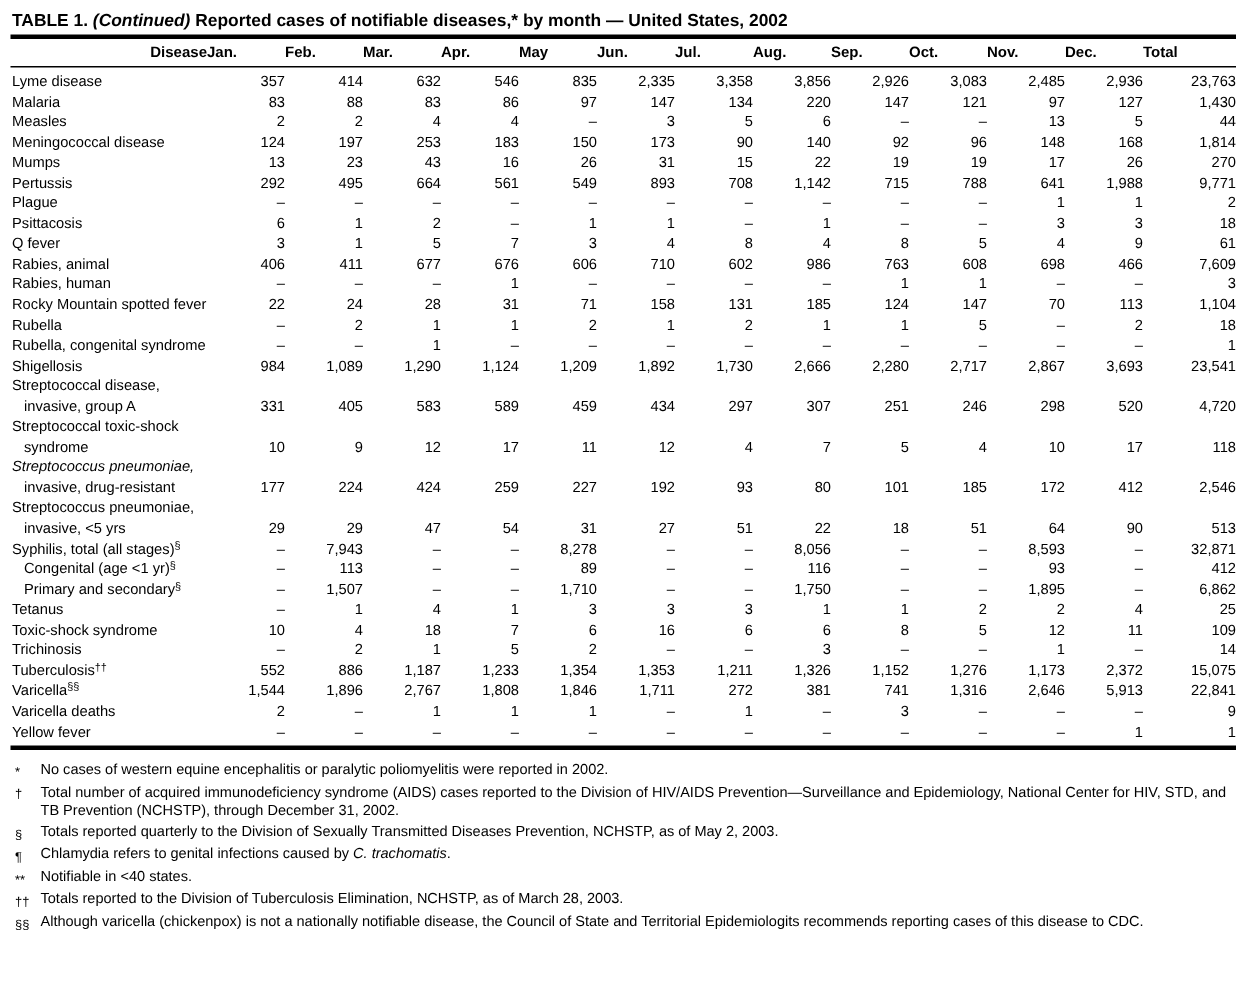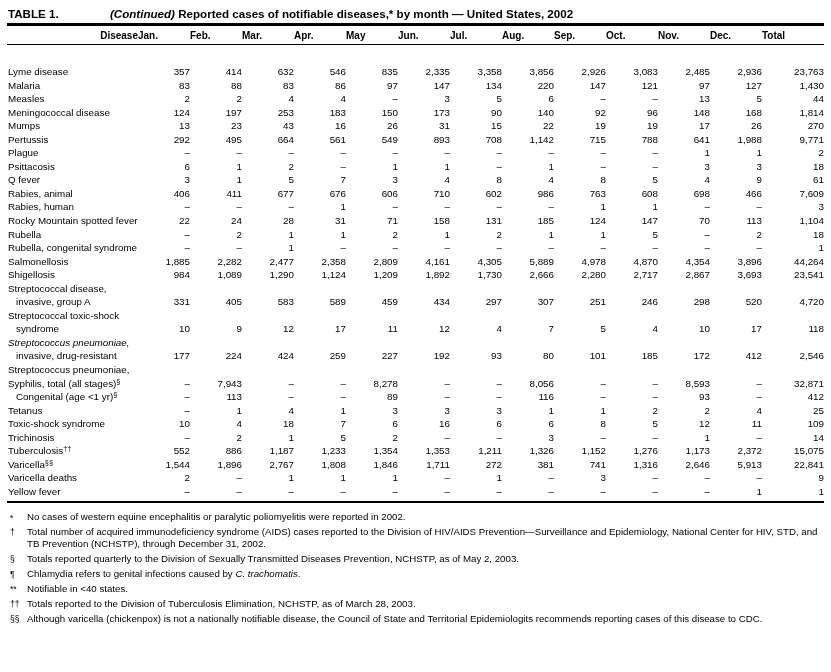--- a/index.html
+++ b/index.html
@@ -9,21 +9,21 @@
     font-family:"Liberation Sans", sans-serif;
     overflow:hidden;
   }
   .page { padding:5px 7px 0 7px; }
 
   .title {
     font-size:11.6px; font-weight:bold;
     padding:2px 0 3px 1px;
     white-space:nowrap;
   }
-  .title .cont { font-style:italic;margin-left:48px; }
+  .title .cont { font-style:italic; }
 
   .rule-thick { height:3px; background:#000; }
 
   table.disease-table {
     width:817px;
     border-collapse:collapse;
     table-layout:fixed;
   }
   thead th {
     font-size:10px; font-weight:bold;
@@ -35,21 +35,21 @@
   thead th:first-child { text-align:right; padding-left:1px; }
 
   tbody td {
     font-size:9.8px;
     line-height:13.55px; height:13.55px;
     padding:0;
     text-align:right;
     white-space:nowrap;
     overflow:visible;
   }
-  tbody tr.first-data td { padding-top:20px;margin-top:48px; }
+  tbody tr.first-data td { padding-top:3px;margin-top:48px; }
   td.disease { text-align:left; padding-left:1px; }
   td.disease.indent { padding-left:9px; }
   .italic { font-style:italic; }
   sup.fnref { font-size:7.3px; line-height:0; vertical-align:3px; }
 
   .rule-bottom { height:2.5px; background:#000; margin-top:2px; }
 
   .footnotes { margin-top:8px; padding-left:3px; }
   .footnote {
     display:flex;
@@ -327,36 +327,20 @@
           <td>–</td>
           <td>–</td>
           <td>–</td>
           <td>–</td>
           <td>–</td>
           <td>–</td>
           <td>–</td>
           <td>1</td>
         </tr>
         <tr>
-          <td class="disease">Salmonellosis</td>
-          <td>1,885</td>
-          <td>2,282</td>
-          <td>2,477</td>
-          <td>2,358</td>
-          <td>2,809</td>
-          <td>4,161</td>
-          <td>4,305</td>
-          <td>5,889</td>
-          <td>4,978</td>
-          <td>4,870</td>
-          <td>4,354</td>
-          <td>3,896</td>
-          <td>44,264</td>
-        </tr>
-        <tr>
           <td class="disease">Shigellosis</td>
           <td>984</td>
           <td>1,089</td>
           <td>1,290</td>
           <td>1,124</td>
           <td>1,209</td>
           <td>1,892</td>
           <td>1,730</td>
           <td>2,666</td>
           <td>2,280</td>
@@ -419,20 +403,36 @@
           <td>101</td>
           <td>185</td>
           <td>172</td>
           <td>412</td>
           <td>2,546</td>
         </tr>
         <tr>
           <td class="disease" colspan="14">Streptococcus pneumoniae,</td>
         </tr>
         <tr>
+          <td class="disease indent">invasive, &lt;5 yrs</td>
+          <td>29</td>
+          <td>29</td>
+          <td>47</td>
+          <td>54</td>
+          <td>31</td>
+          <td>27</td>
+          <td>51</td>
+          <td>22</td>
+          <td>18</td>
+          <td>51</td>
+          <td>64</td>
+          <td>90</td>
+          <td>513</td>
+        </tr>
+        <tr>
           <td class="disease">Syphilis, total (all stages)<sup class="fnref">§</sup></td>
           <td>–</td>
           <td>7,943</td>
           <td>–</td>
           <td>–</td>
           <td>8,278</td>
           <td>–</td>
           <td>–</td>
           <td>8,056</td>
           <td>–</td>
@@ -449,20 +449,36 @@
           <td>–</td>
           <td>89</td>
           <td>–</td>
           <td>–</td>
           <td>116</td>
           <td>–</td>
           <td>–</td>
           <td>93</td>
           <td>–</td>
           <td>412</td>
+        </tr>
+        <tr>
+          <td class="disease indent">Primary and secondary<sup class="fnref">§</sup></td>
+          <td>–</td>
+          <td>1,507</td>
+          <td>–</td>
+          <td>–</td>
+          <td>1,710</td>
+          <td>–</td>
+          <td>–</td>
+          <td>1,750</td>
+          <td>–</td>
+          <td>–</td>
+          <td>1,895</td>
+          <td>–</td>
+          <td>6,862</td>
         </tr>
         <tr>
           <td class="disease">Tetanus</td>
           <td>–</td>
           <td>1</td>
           <td>4</td>
           <td>1</td>
           <td>3</td>
           <td>3</td>
           <td>3</td>

